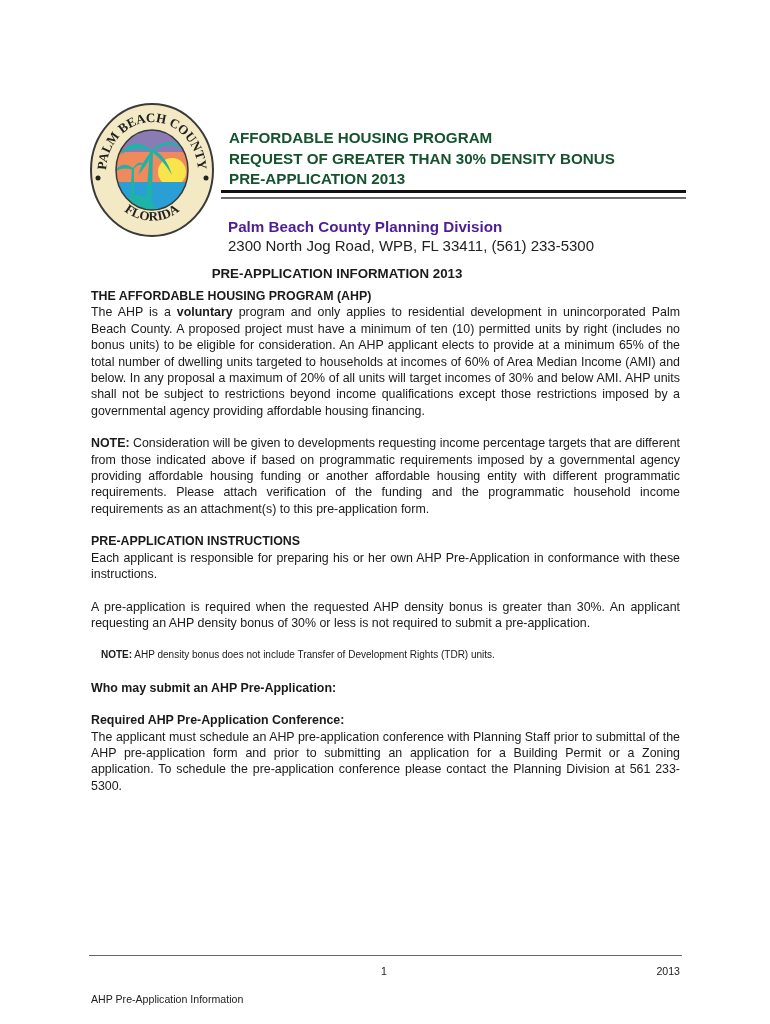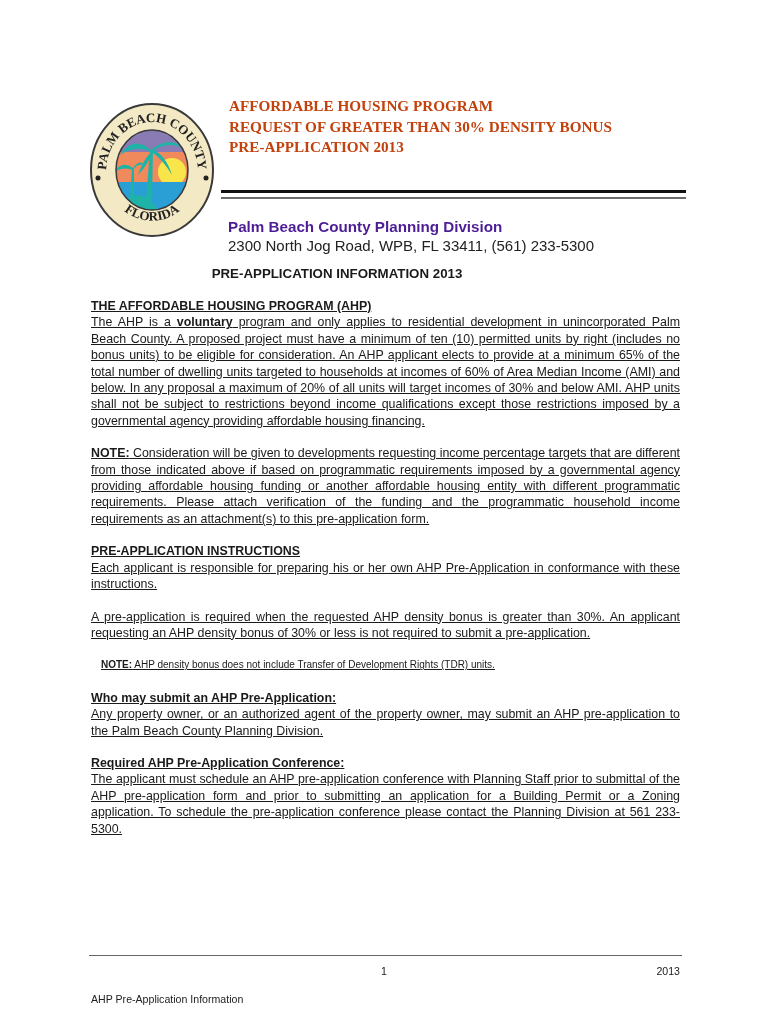--- a/index.html
+++ b/index.html
@@ -1,26 +1,26 @@
 <!DOCTYPE html>
 <html><head>
 <meta charset="utf-8">
 <style>
   html, body { margin:0; padding:0; background:#ffffff; }
   body { width:770px; height:1024px; position:relative; overflow:hidden;
          font-family:"Liberation Sans", sans-serif; color:#1a1a1a; }
   .abs { position:absolute; }
   #seal { left:88px; top:100px; width:128px; height:140px; }
-  .title-block { left:229px; top:96px; font-weight:bold; font-size:15.2px; line-height:20.5px; color:#c2410c;font-family:Liberation Serif, serif; }
+  .title-block { left:229px; top:128px; font-weight:bold; font-size:15.2px; line-height:20.5px; color:#14532d; }
   .rule-black { left:221px; top:190px; width:465px; height:3px; background:#111; }
   .rule-gray { left:221px; top:197px; width:465px; height:2px; background:#6b6b6b; }
   .division { left:228px; top:218px; font-weight:bold; font-size:15.2px; color:#4c1d95; }
   .address { left:228px; top:237px; font-size:15px; color:#222; }
   .section-title { left:0; width:674px; top:266px; text-align:center; font-weight:bold; font-size:13.3px; }
-  .content { left:91px; top:298px; width:589px; font-size:12.4px; line-height:16.4px;text-decoration:underline; }
+  .content { left:91px; top:288px; width:589px; font-size:12.4px; line-height:16.4px; }
   .content p { margin:0; text-align:justify; }
   .h { font-weight:bold; }
   .gap { height:16px; }
   .note-small { font-size:10px; margin-left:10px !important; }
   .footer-rule { left:89px; top:955px; width:593px; height:1px; background:#666; }
   .footer { left:91px; top:965px; width:589px; font-size:10.6px; color:#222; }
   .footer .l { position:absolute; left:0;margin-top:28px; }
   .footer .c { position:absolute; left:290px; }
   .footer .r { position:absolute; right:0; }
 </style>
@@ -86,21 +86,20 @@
   <p>Each applicant is responsible for preparing his or her own AHP Pre-Application in conformance with these instructions.</p>
   <div class="gap"></div>
 
   <p>A pre-application is required when the requested AHP density bonus is greater than 30%.  An applicant requesting an AHP density bonus of 30% or less is not required to submit a pre-application.</p>
   <div class="gap"></div>
 
   <p class="note-small"><b>NOTE:</b><span> AHP density bonus does not include Transfer of Development Rights (TDR) units.</span></p>
   <div class="gap"></div>
 
   <p class="h">Who may submit an AHP Pre-Application:</p>
-  <p>Any property owner, or an authorized agent of the property owner, may submit an AHP pre-application to the Palm Beach County Planning Division.</p>
   <div class="gap"></div>
 
   <p class="h">Required AHP Pre-Application Conference:</p>
   <p>The applicant must schedule an AHP pre-application conference with Planning Staff prior to submittal of the AHP pre-application form and prior to submitting an application for a Building Permit or a Zoning application.  To schedule the pre-application conference please contact the Planning Division at 561 233-5300.</p>
 </div>
 
 <div class="abs footer-rule"></div>
 <div class="abs footer">
   <span class="l">AHP Pre-Application Information</span>
   <span class="c">1</span>

